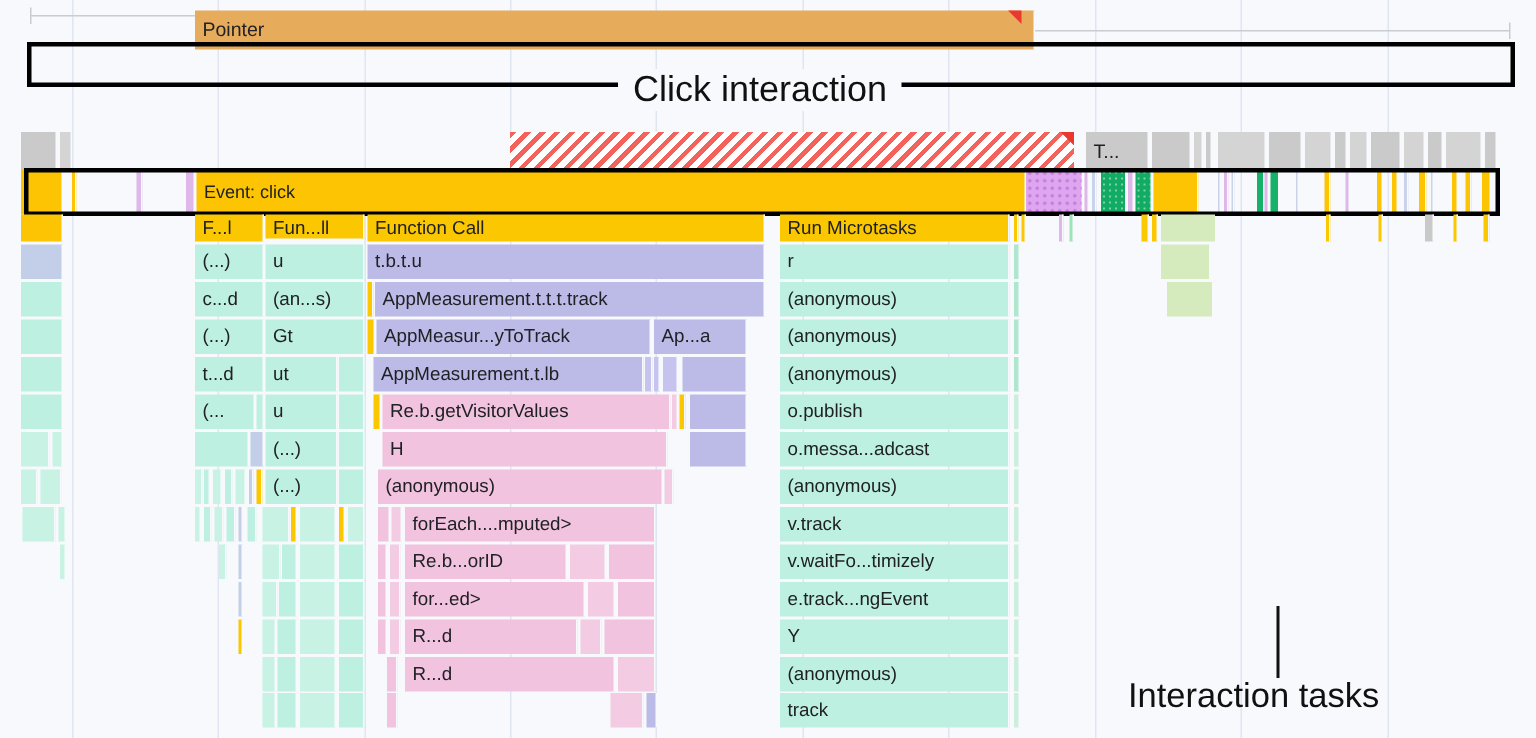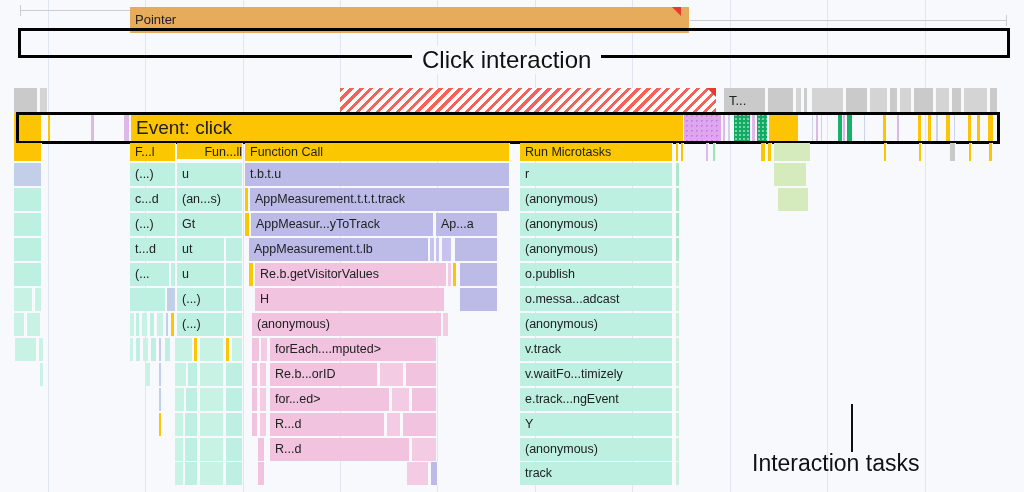--- a/index.html
+++ b/index.html
@@ -149,21 +149,21 @@
   <div class="bar greyblk nolabel" style="left:914px;top:88px;width:20px;height:26px;"></div>
   <div class="bar greyblk2 nolabel" style="left:936px;top:88px;width:14px;height:26px;"></div>
   <div class="bar greyblk nolabel" style="left:952px;top:88px;width:10px;height:26px;"></div>
   <div class="bar greyblk2 nolabel" style="left:964px;top:88px;width:24px;height:26px;"></div>
   <div class="bar greyblk nolabel" style="left:990px;top:88px;width:8px;height:26px;"></div>
 
   <div class="bar yellow nolabel" style="left:14px;top:113px;width:28px;height:30px;"></div>
   <div class="bar nolabel" style="left:48px;top:113px;width:3px;height:30px;background:#fcc403;"></div>
   <div class="bar nolabel" style="left:91px;top:113px;width:4px;height:30px;background:#ddb8e8;"></div>
   <div class="bar nolabel" style="left:124px;top:113px;width:6px;height:30px;background:#ddb8e8;"></div>
-  <div class="bar yellow" style="left:131px;top:113px;width:553px;height:30px;line-height:30px;font-size:19px;">Event: click</div>
+  <div class="bar yellow" style="left:131px;top:113px;width:553px;height:30px;line-height:30px;font-size:12px;">Event: click</div>
   <div class="purpledot" style="position:absolute;left:684px;top:113px;width:37px;height:30px;"></div>
   <div class="bar nolabel" style="left:723px;top:113px;width:3px;height:30px;background:#ddb8e8;"></div>
   <div class="bar nolabel" style="left:728px;top:113px;width:3px;height:30px;background:#cbd3ea;"></div>
   <div class="greenchk" style="position:absolute;left:734px;top:113px;width:16px;height:30px;"></div>
   <div class="bar nolabel" style="left:752px;top:113px;width:4px;height:30px;background:#ddb8e8;"></div>
   <div class="greenchk" style="position:absolute;left:757px;top:113px;width:10px;height:30px;"></div>
   <div class="bar yellow nolabel" style="left:769px;top:113px;width:30px;height:30px;"></div>
   <div class="bar nolabel" style="left:812px;top:113px;width:2px;height:30px;background:#cbd3ea;"></div>
   <div class="bar nolabel" style="left:816px;top:113px;width:3px;height:30px;background:#ddb8e8;"></div>
   <div class="bar nolabel" style="left:821px;top:113px;width:2px;height:30px;background:#cbd3ea;"></div>
@@ -179,21 +179,21 @@
   <div class="bar yellow nolabel" style="left:946px;top:113px;width:5px;height:30px;"></div>
   <div class="bar nolabel" style="left:954px;top:113px;width:2px;height:30px;background:#cbd3ea;"></div>
   <div class="bar yellow nolabel" style="left:968px;top:113px;width:4px;height:30px;"></div>
   <div class="bar yellow nolabel" style="left:977px;top:113px;width:4px;height:30px;"></div>
   <div class="bar yellow nolabel" style="left:988px;top:113px;width:6px;height:30px;"></div>
 
   <div class="annbox" style="left:16px;top:112px;width:984px;height:32px;"></div>
 
   <div class="bar yellow nolabel" style="left:14px;top:143px;width:28px;height:18px;"></div>
   <div class="bar yellow2" style="left:130px;top:143px;width:46px;height:18px;line-height:18px;">F...l</div>
-  <div class="bar yellow2" style="left:177px;top:143px;width:66px;height:16px;line-height:18px;text-align:right;">Fun...ll</div>
+  <div class="bar yellow2" style="left:177px;top:143px;width:66px;height:16px;line-height:18px;">Fun...ll</div>
   <div class="bar yellow2" style="left:245px;top:143px;width:265px;height:18px;line-height:18px;">Function Call</div>
   <div class="bar yellow2" style="left:520px;top:143px;width:153px;height:18px;line-height:18px;">Run Microtasks</div>
   <div class="bar yellow2 nolabel" style="left:676px;top:143px;width:3px;height:18px;"></div>
   <div class="bar yellow2 nolabel" style="left:681px;top:143px;width:3px;height:18px;"></div>
   <div class="bar nolabel" style="left:706px;top:143px;width:3px;height:18px;background:#ddb8e8;"></div>
   <div class="bar nolabel" style="left:713px;top:143px;width:3px;height:18px;background:#9fe3b8;"></div>
   <div class="bar yellow2 nolabel" style="left:761px;top:143px;width:5px;height:18px;"></div>
   <div class="bar yellow2 nolabel" style="left:768px;top:143px;width:4px;height:18px;"></div>
   <div class="ltgreen" style="position:absolute;left:774px;top:143px;width:36px;height:18px;"></div>
   <div class="bar yellow2 nolabel" style="left:884px;top:143px;width:3px;height:18px;"></div>

